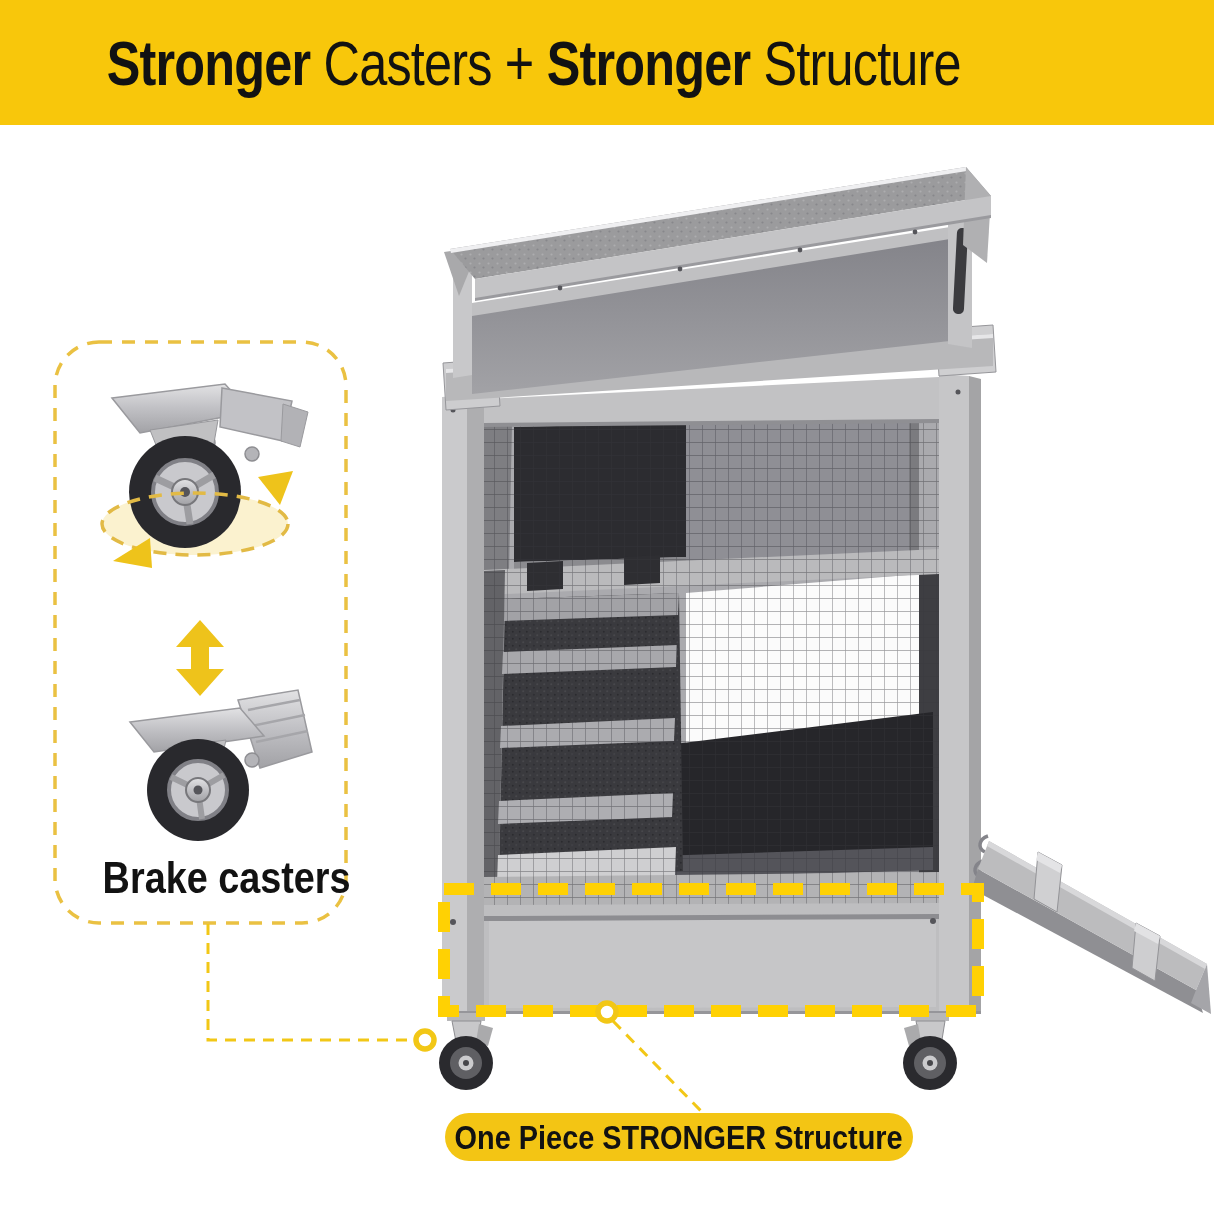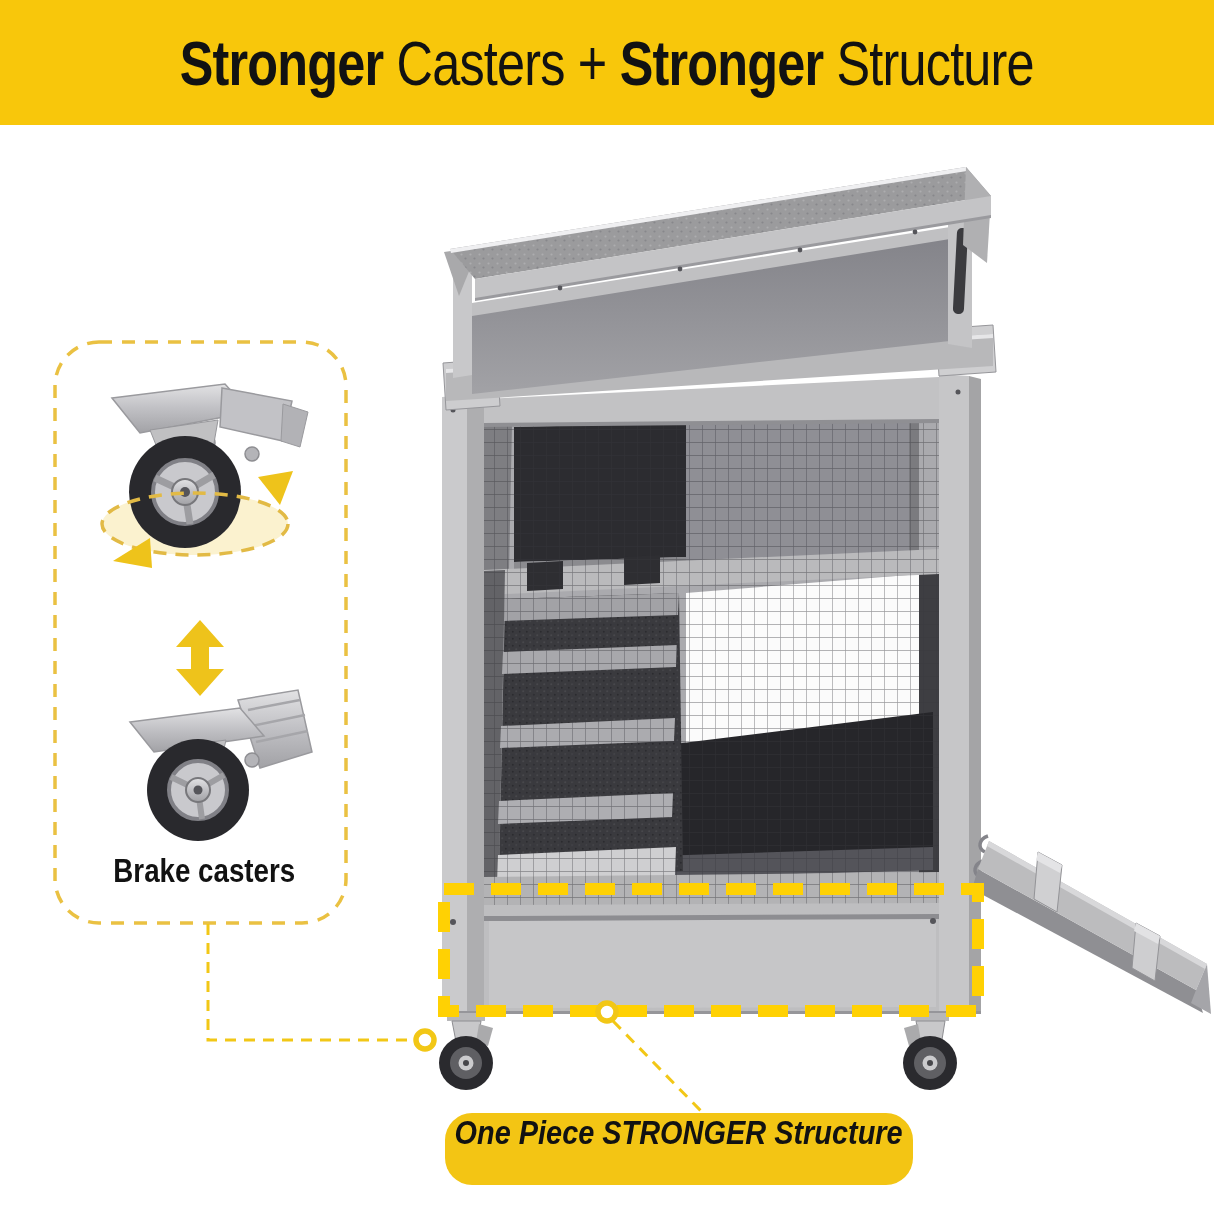--- a/index.html
+++ b/index.html
@@ -4,43 +4,43 @@
 <style>
   html,body{margin:0;padding:0;background:#ffffff;}
   .canvas{
     position:relative;width:1214px;height:1214px;background:#ffffff;
     font-family:"Liberation Sans",sans-serif;overflow:hidden;
   }
   
   .banner{
     position:absolute;left:0;top:0;width:1214px;height:125px;
     background:var(--banner_bg,#F8C70B);
-    display:flex;align-items:center;justify-content:center;
+    display:flex;align-items:center;
   }
   .banner-line{
     white-space:nowrap;color:var(--label_color,#121212);
     font-size:63px;font-weight:400;letter-spacing:-1px;
     display:inline-block;transform:scaleX(0.80);transform-origin:center;
   }
   .banner-line .b{font-weight:700;}
   
   .gfx{position:absolute;left:0;top:0;width:1214px;height:1214px;}
   
   .lbl{
     position:absolute;color:var(--label_color,#121212);font-weight:700;
     text-align:center;white-space:nowrap;
   }
   .lbl>span{display:inline-block;transform:scaleX(0.84);transform-origin:center;}
   .lbl-360{left:95px;top:571px;width:200px;font-size:37px;}
-  .lbl-brake{left:79px;top:852px;width:250px;font-size:33px;}
+  .lbl-brake{left:79px;top:852px;width:250px;font-size:45px;}
   
   .pill{
-    position:absolute;left:445px;top:1113px;width:468px;height:72px;
+    position:absolute;left:445px;top:1113px;width:468px;height:48px;
     background:var(--pill_bg,#F3C514);border-radius:27px;
-    display:flex;justify-content:center;font-style:italic;
+    display:flex;align-items:center;justify-content:center;
   }
   .pill-text{
     color:var(--label_color,#121212);font-size:34px;font-weight:700;white-space:nowrap;
     display:inline-block;transform:scaleX(0.85);transform-origin:center;
   }
 </style>
 </head>
 <body>
 
 <div class="canvas">

